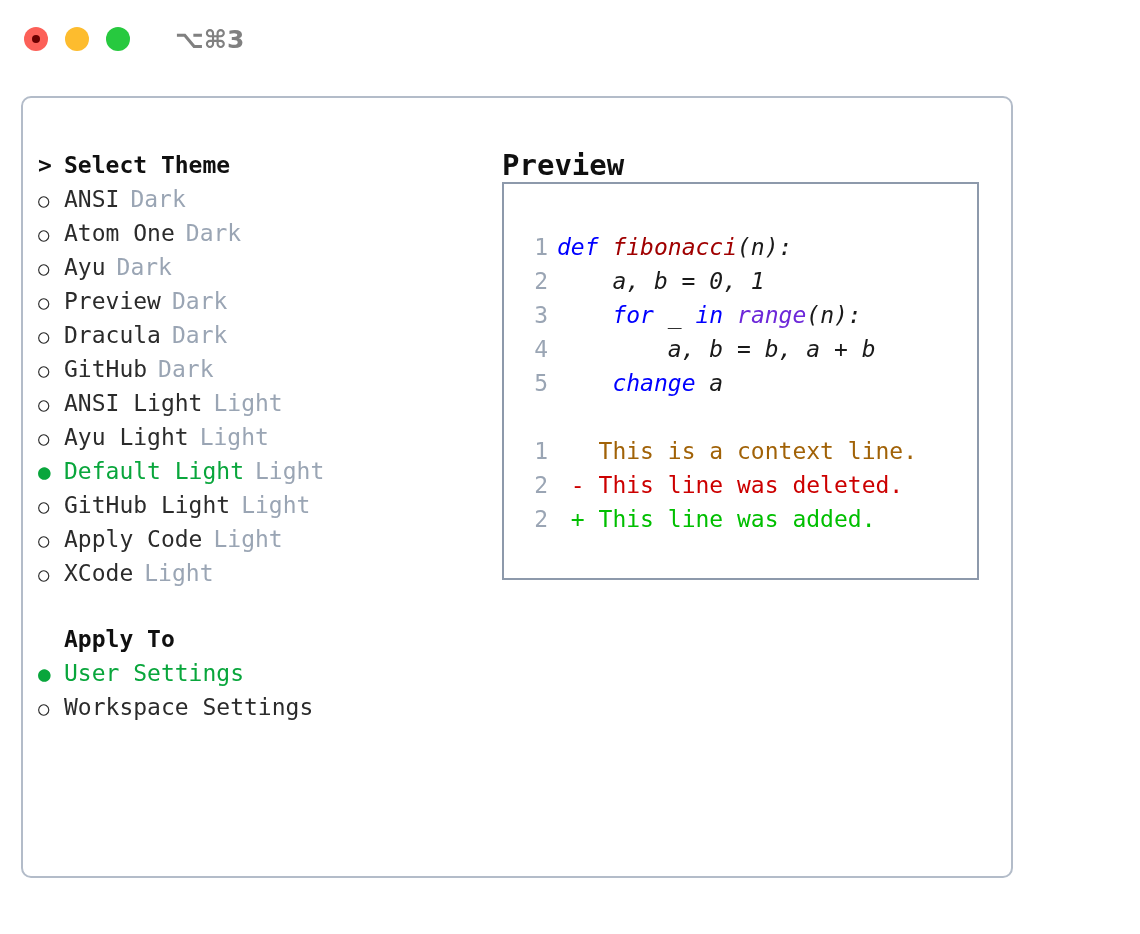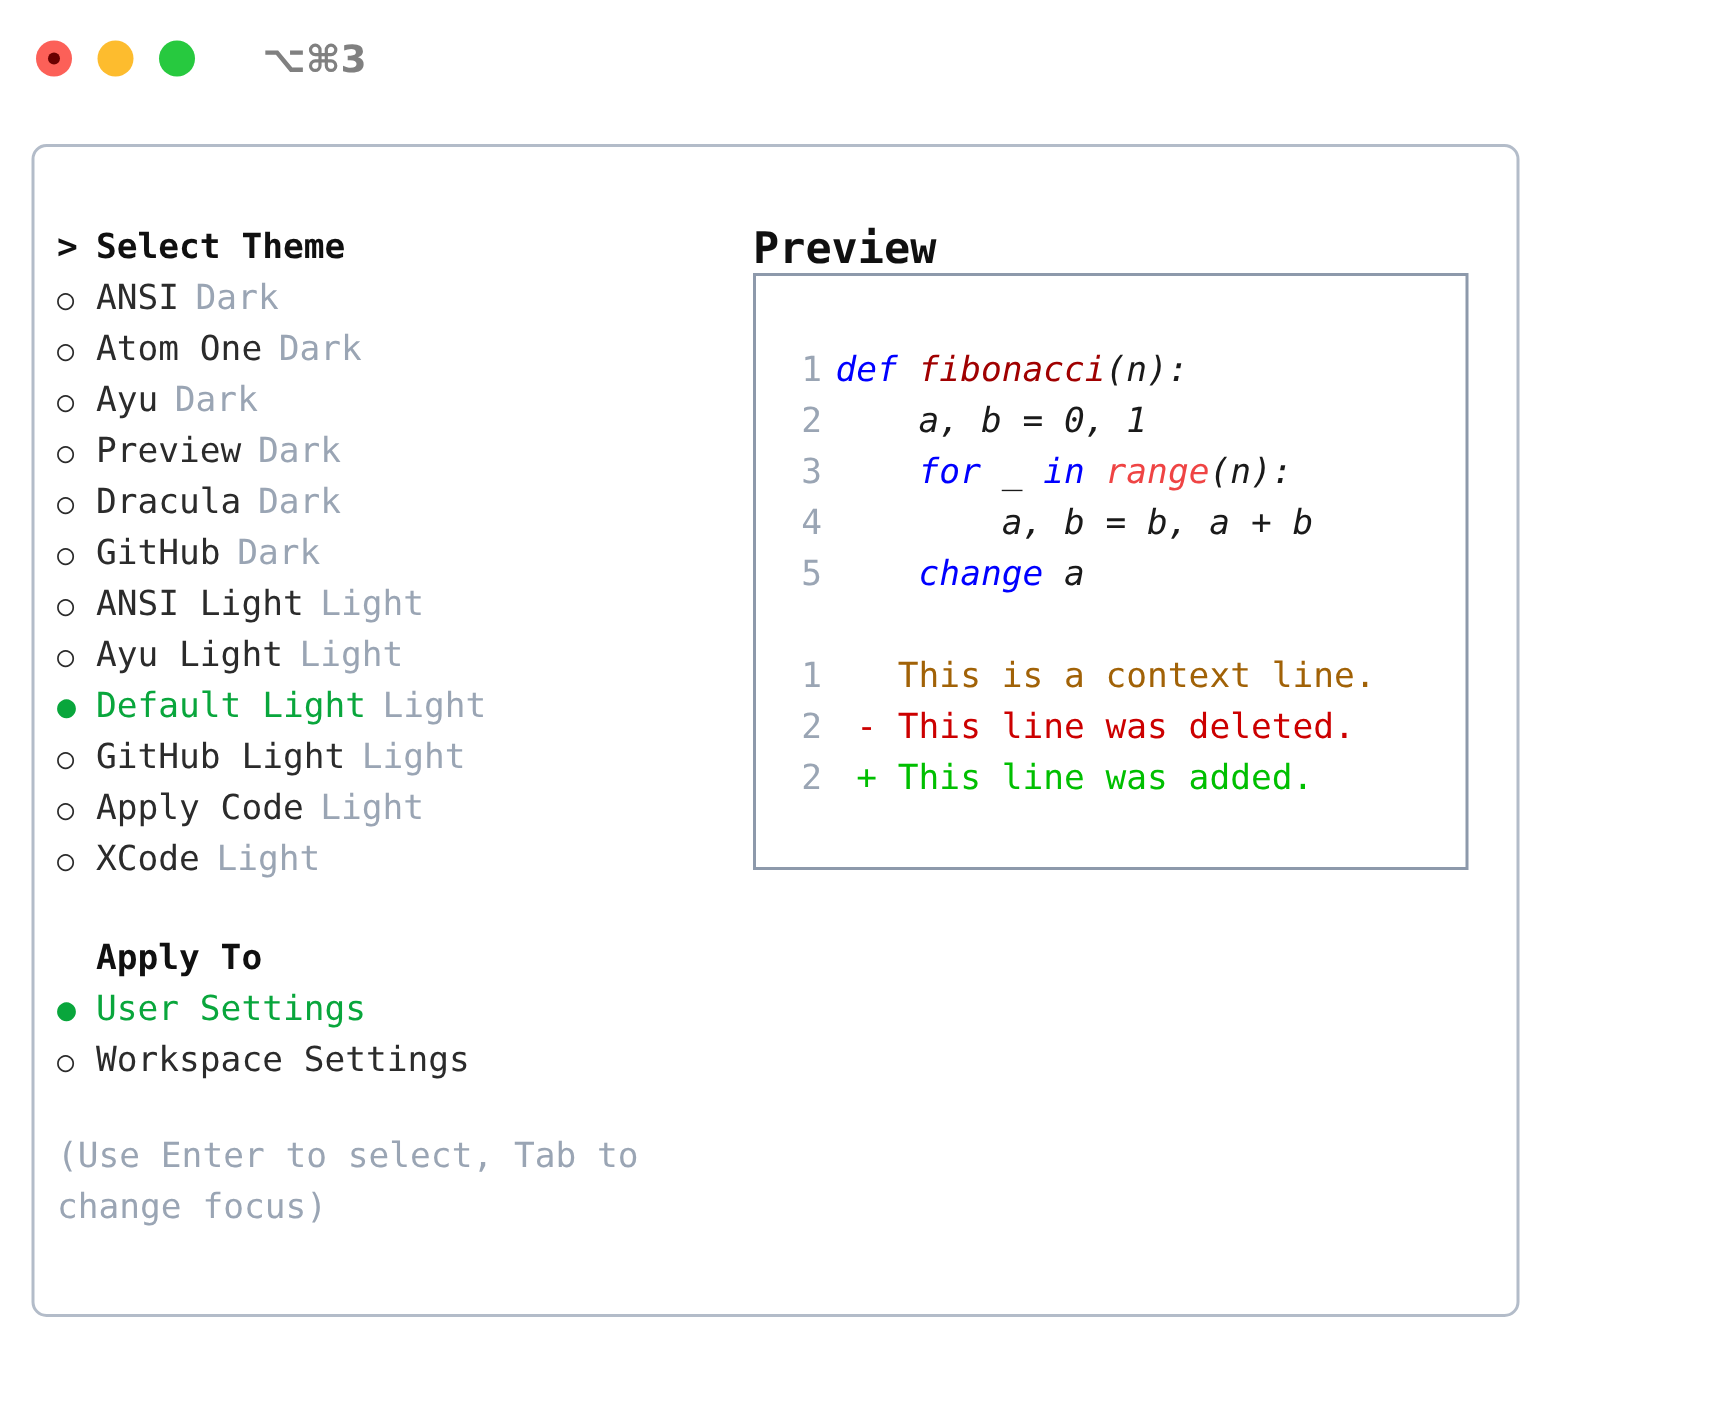--- a/index.html
+++ b/index.html
@@ -163,21 +163,21 @@
   .ln {
     width: 26px;
     flex: 0 0 26px;
     text-align: right;
     color: #9aa5b4;
     margin-right: 9px;
   }
   .code-text { color: #1a1a1a; font-style: italic; }
   .tok-kw   { color: #0000ff; }
   .tok-fn   { color: #a00000; }
-  .tok-bi   { color: #ef4444; }
+  .tok-bi   { color: #6d28d9; }
   .tok-plain{ color: #1a1a1a; }
   .blank-line { height: 34px; }
 
   .diff-ctx { color: #a16207; }
   .diff-del { color: #cc0000; }
   .diff-add { color: #00bf00; }
 </style>
 </head>
 <body>
 
@@ -224,21 +224,20 @@
         <div class="row">
           <span class="marker blank">○</span>
           <span class="label head">Apply To</span>
         </div>
 
         <div id="apply-list">
             <div class="row"><span class="marker selected">●</span><span class="label sel">User Settings</span></div>
             <div class="row"><span class="marker">○</span><span class="label">Workspace Settings</span></div>
           </div>
 
-        <div class="hint">(Use Enter to select, Tab to change focus)</div>
       </div>
 
       <div class="right-col">
         <div class="preview-title">Preview</div>
 
         <div class="preview-box">
           <div id="code-block">
               <div class="code-line"><span class="ln">1</span><span class="code-text"><span class="tok-kw">def </span><span class="tok-fn">fibonacci</span><span class="tok-plain">(n):</span></span></div>
               <div class="code-line"><span class="ln">2</span><span class="code-text"><span class="tok-plain">    a, b = 0, 1</span></span></div>
               <div class="code-line"><span class="ln">3</span><span class="code-text"><span class="tok-plain">    </span><span class="tok-kw">for</span><span class="tok-plain"> _ </span><span class="tok-kw">in</span><span class="tok-plain"> </span><span class="tok-bi">range</span><span class="tok-plain">(n):</span></span></div>

